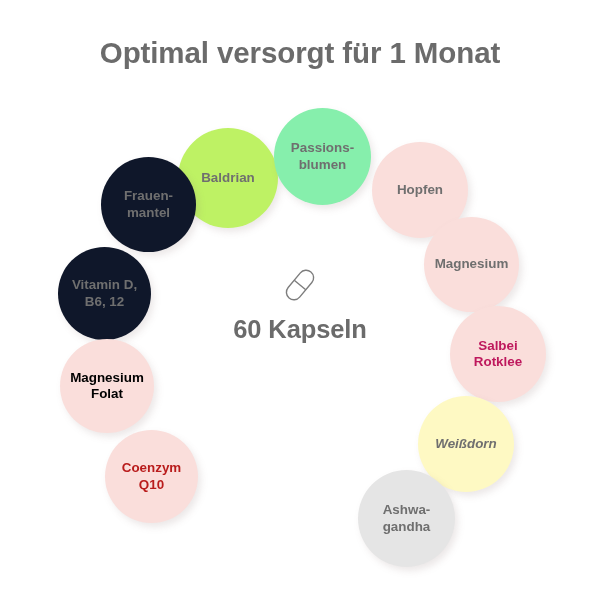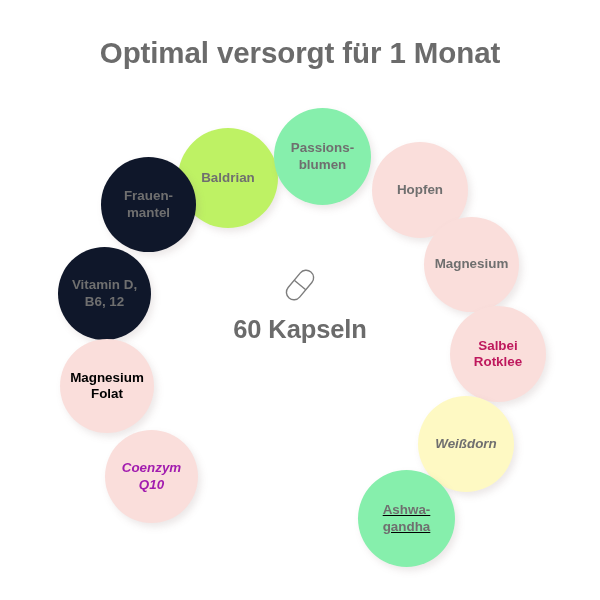--- a/index.html
+++ b/index.html
@@ -127,24 +127,24 @@
 Rotklee</span>
       </div>
       <div class="bubble" style="left: 60px; top: 339px; width: 94px; height: 94px; background: rgb(250, 222, 219);">
         <span class="bubble-label" style="color: #000000;">Magnesium
 Folat</span>
       </div>
       <div class="bubble" style="left: 418px; top: 396px; width: 96px; height: 96px; background: #fef9c3; font-style: italic;">
         <span class="bubble-label" style="color: rgb(111, 111, 111);">Weißdorn</span>
       </div>
       <div class="bubble" style="left: 105px; top: 430px; width: 93px; height: 93px; background: rgb(250, 222, 219);">
-        <span class="bubble-label" style="color: #a21caf; font-style: italic;">Coenzym
+        <span class="bubble-label" style="color: #b91c1c;">Coenzym
 Q10</span>
       </div>
-      <div class="bubble" style="left: 358px; top: 470px; width: 97px; height: 97px; background: #86efac; text-decoration: underline;">
+      <div class="bubble" style="left: 358px; top: 470px; width: 97px; height: 97px; background: #e5e5e5;">
         <span class="bubble-label" style="color: rgb(111, 111, 111);">Ashwa-
 gandha</span>
       </div>
     </div>
 
   <div class="center-group">
     <span class="capsule-icon">
       <svg viewBox="0 0 34 40" width="34" height="40" aria-hidden="true">
         <g transform="rotate(40 17 20)">
           <rect x="9.5" y="3" width="15" height="34" rx="7.5" ry="7.5" fill="none" stroke="#7d7d7d" stroke-width="1.4"></rect>

